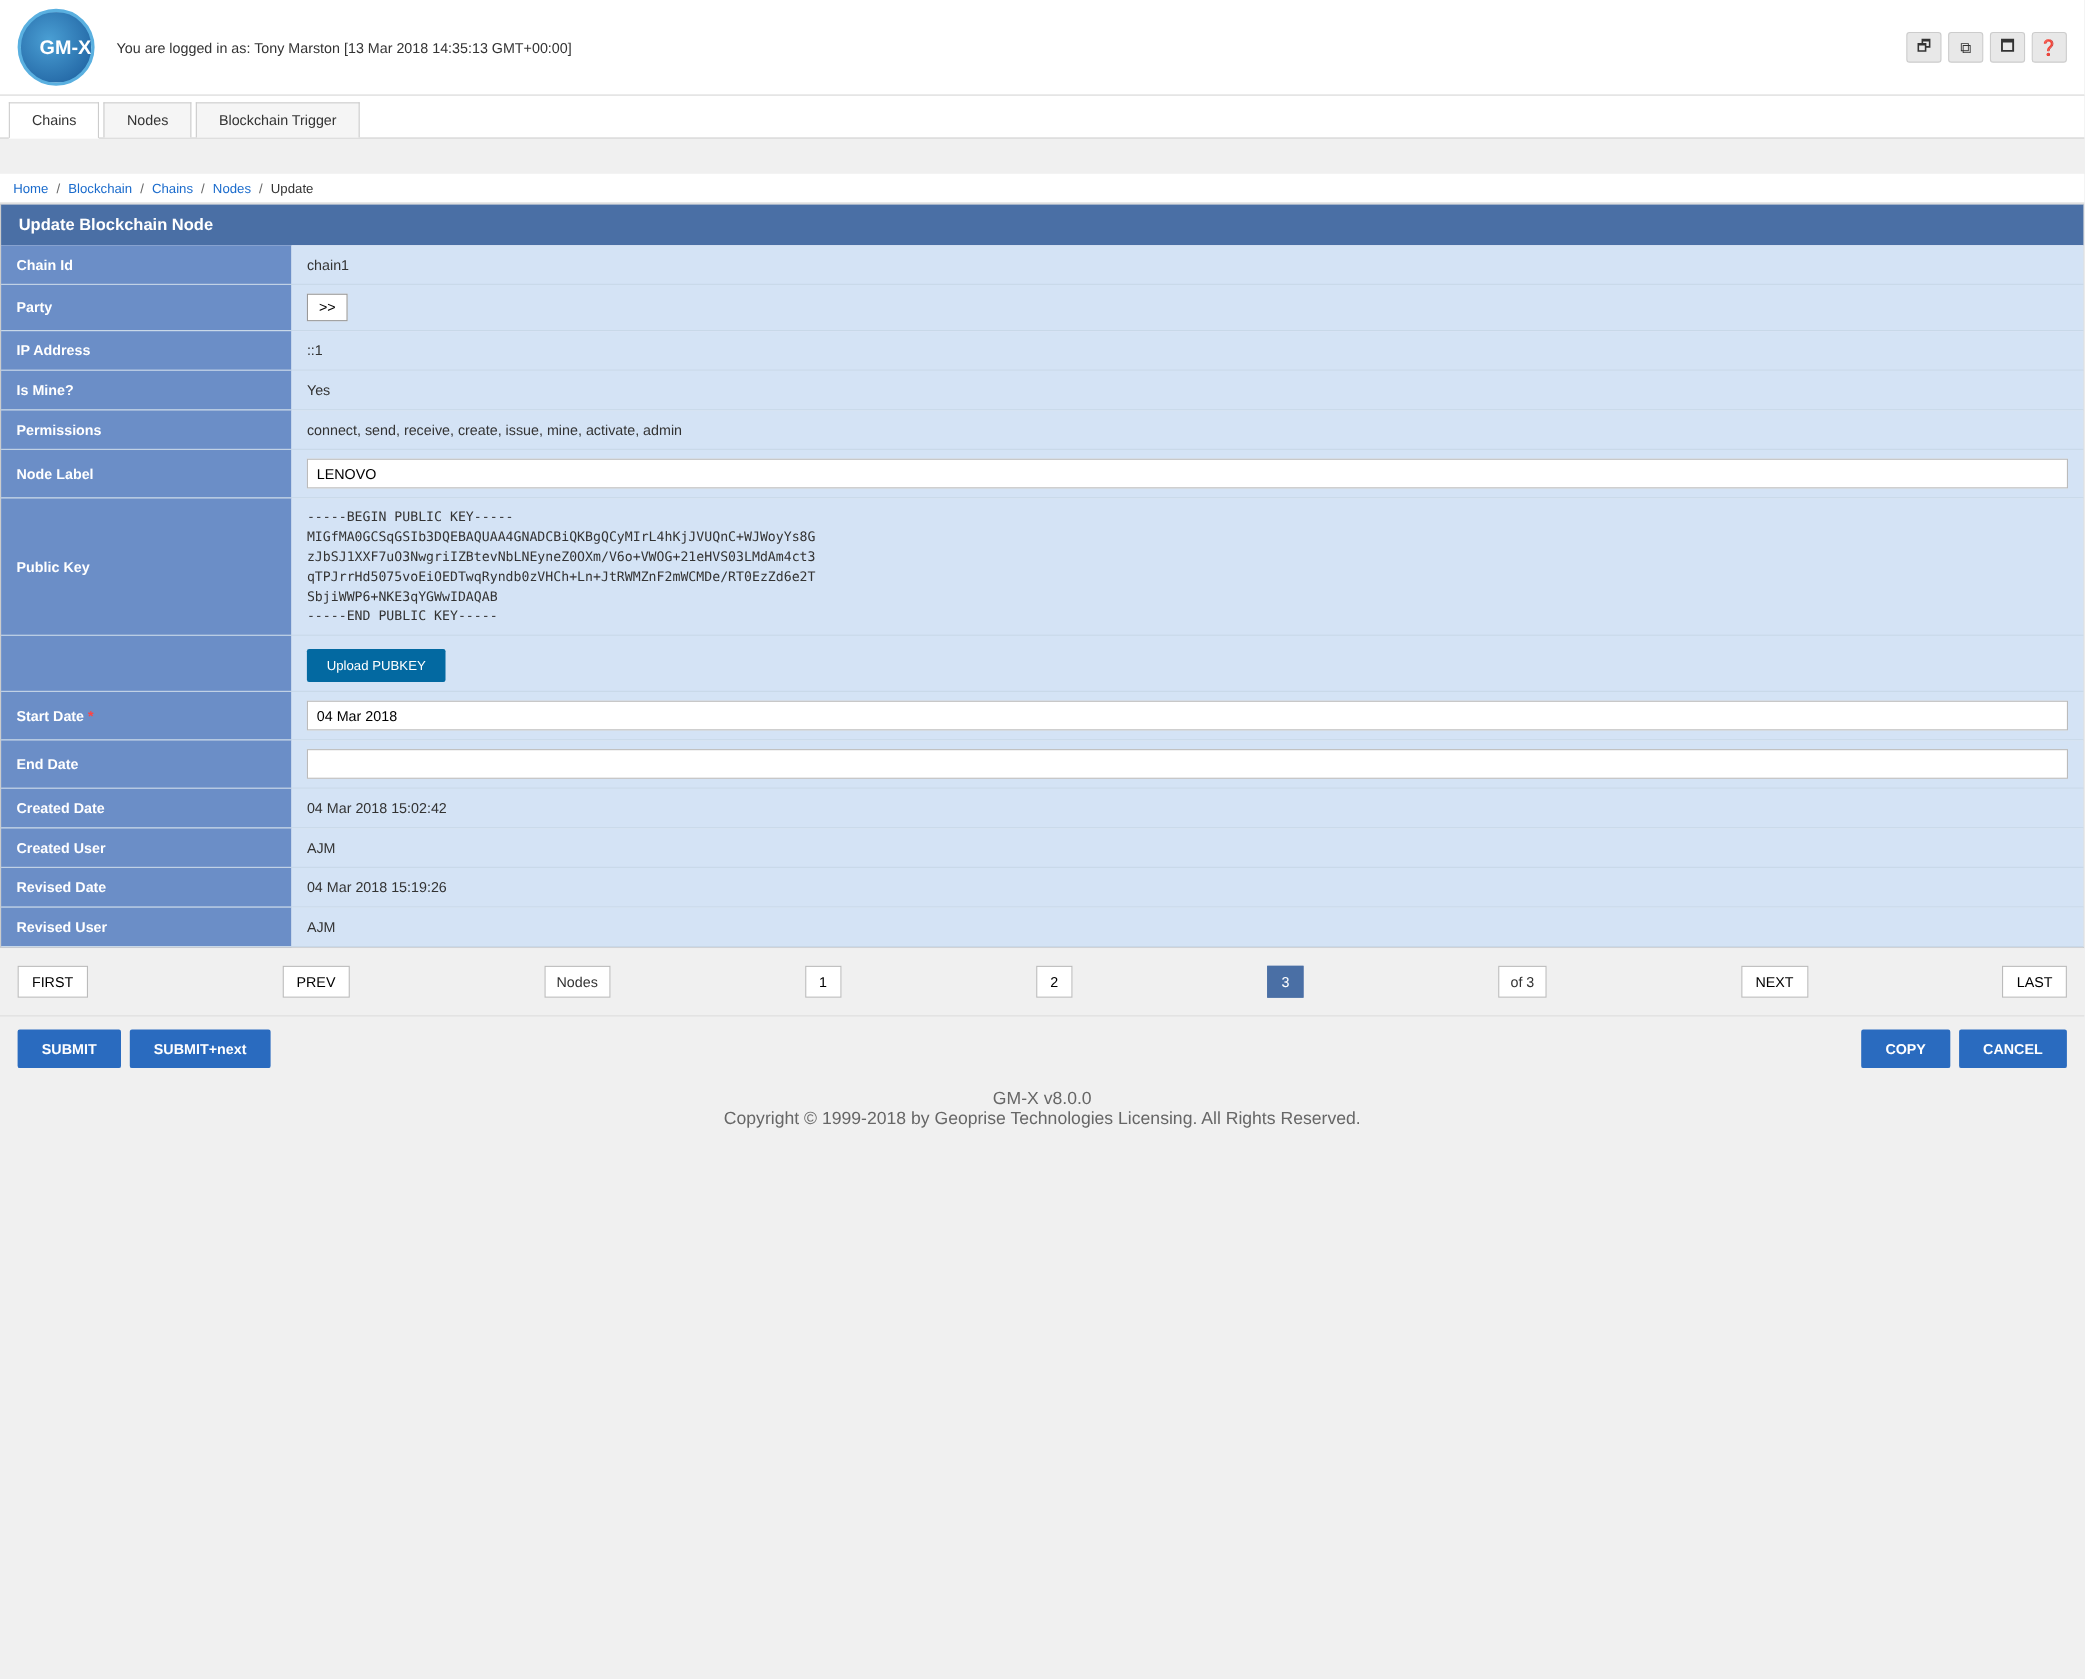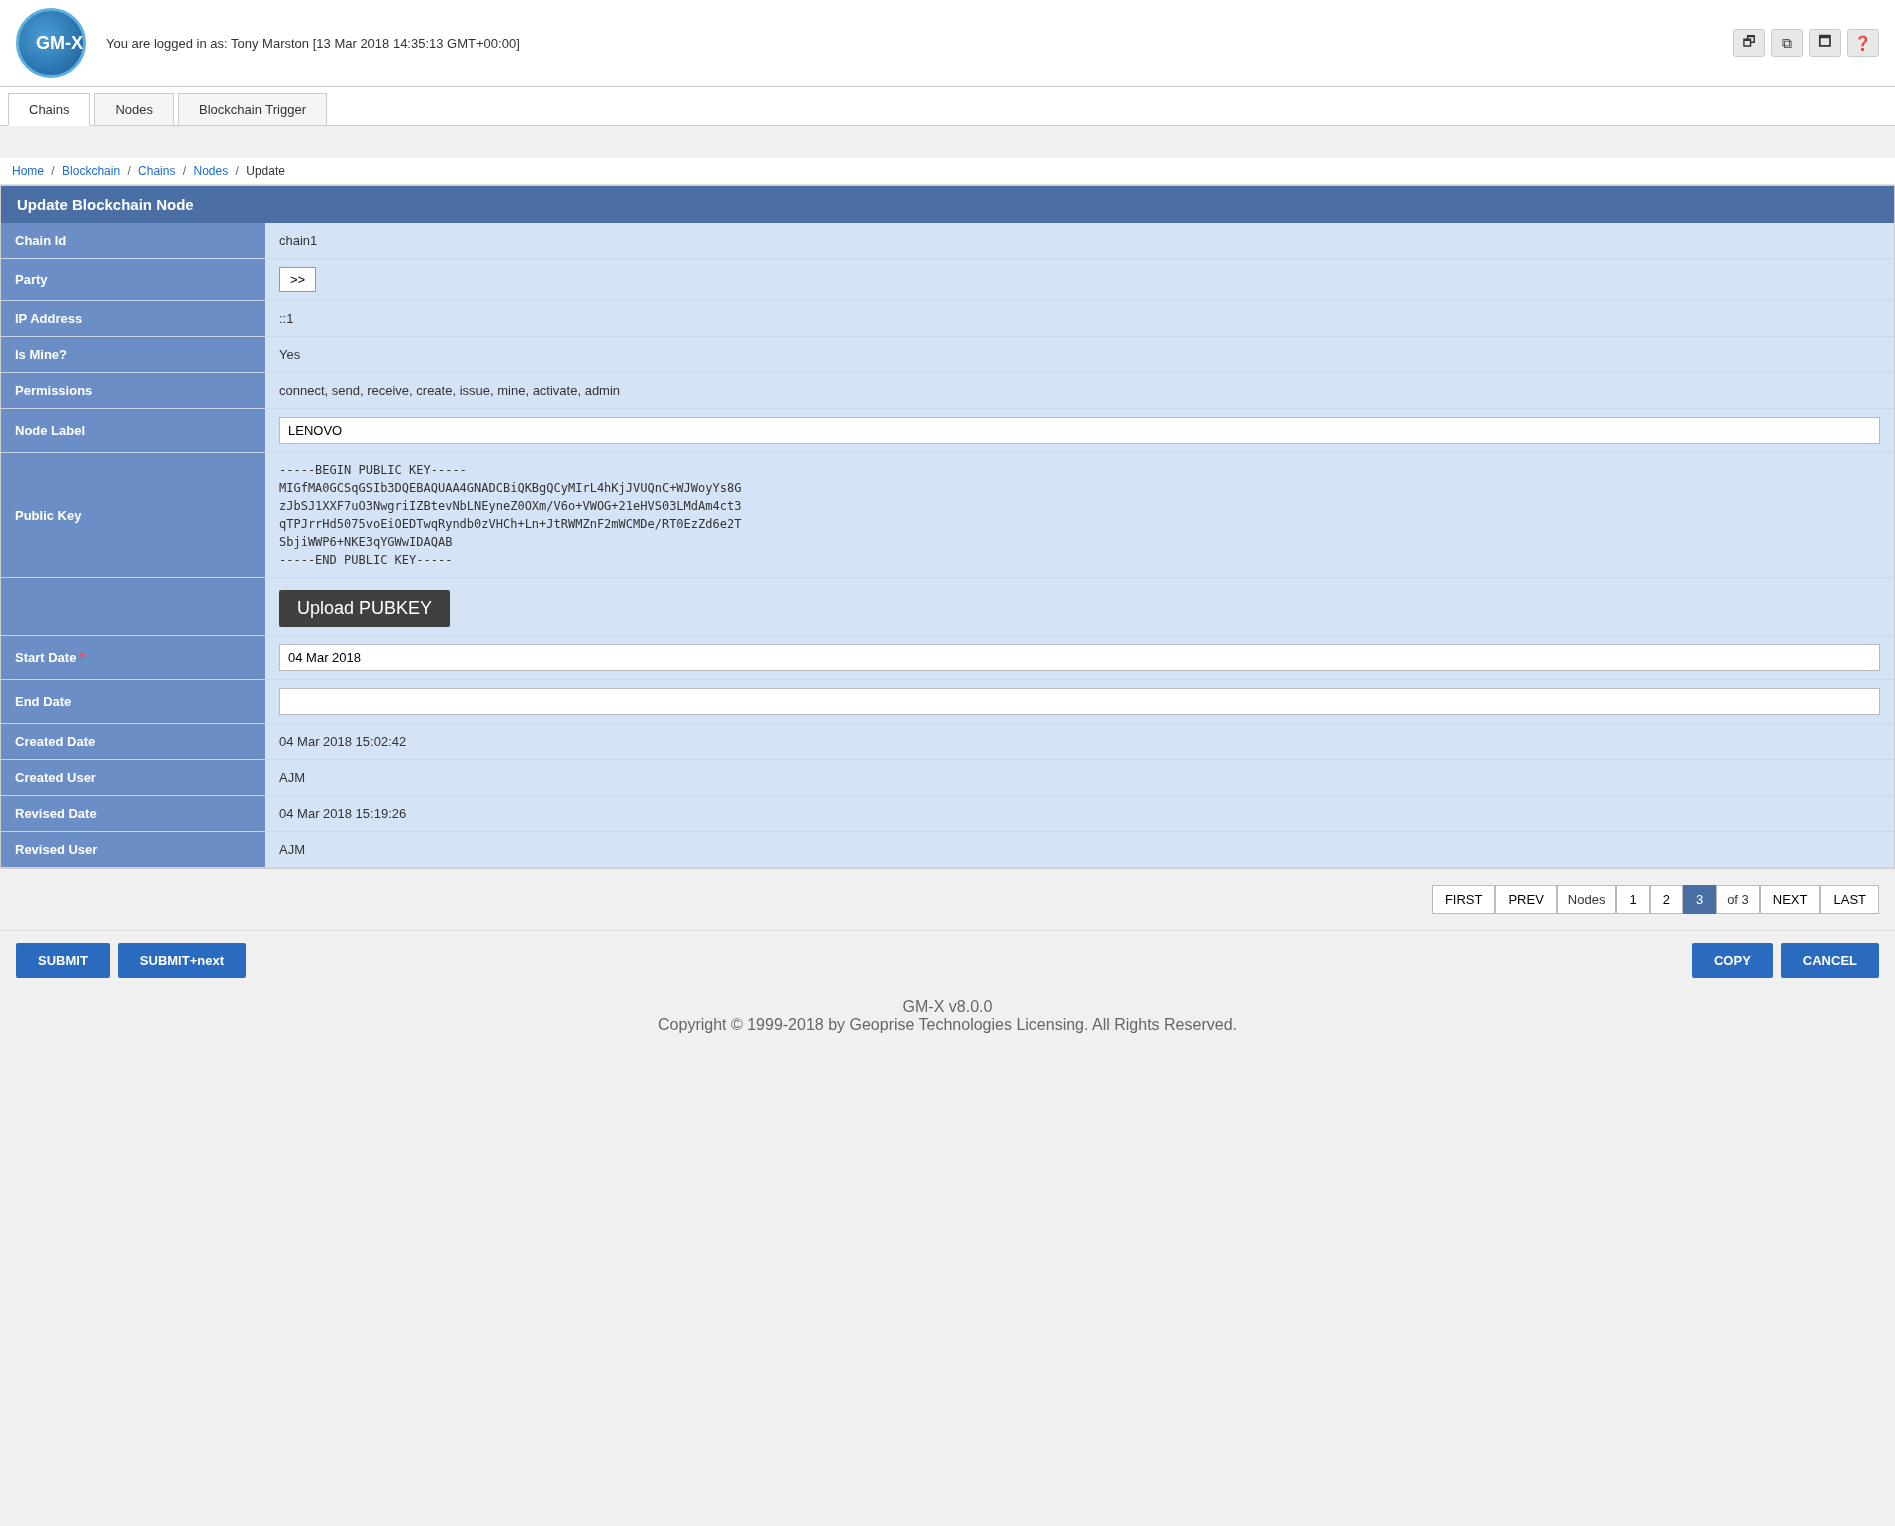--- a/index.html
+++ b/index.html
@@ -58,26 +58,26 @@
 
     .public-key-text {
       font-family: monospace;
       font-size: 12px;
       line-height: 1.5;
       white-space: pre-wrap;
       word-break: break-all;
     }
 
     .btn-upload {
-      background: #404040;
+      background: #0369a1;
       color: #fff;
       border: none;
       padding: 8px 18px;
       cursor: pointer;
-      font-size: 18px;
+      font-size: 12px;
       border-radius: 2px;
       margin-top: 4px;
     }
 
     .btn-arrow {
       background: #fff;
       border: 1px solid #999;
       padding: 4px 10px;
       cursor: pointer;
       font-size: 13px;
@@ -85,21 +85,21 @@
 
     
     .upload-row td {
       background: #d4e3f5;
       padding: 8px 14px;
     }
 
     
     .pagination-area {
       display: flex;
-      justify-content: flex-end;
+      justify-content: space-between;
       align-items: center;
       padding: 16px;
       gap: 0;
       background: #f0f0f0;
     }
     .page-btn {
       border: 1px solid #bbb;
       background: #fff;
       padding: 6px 12px;
       cursor: pointer;

